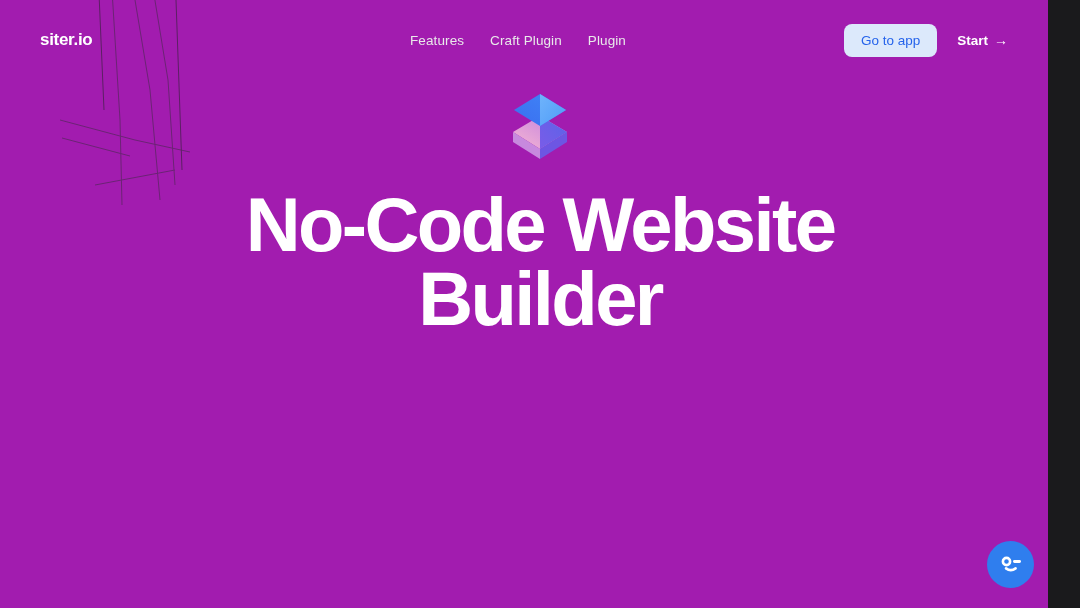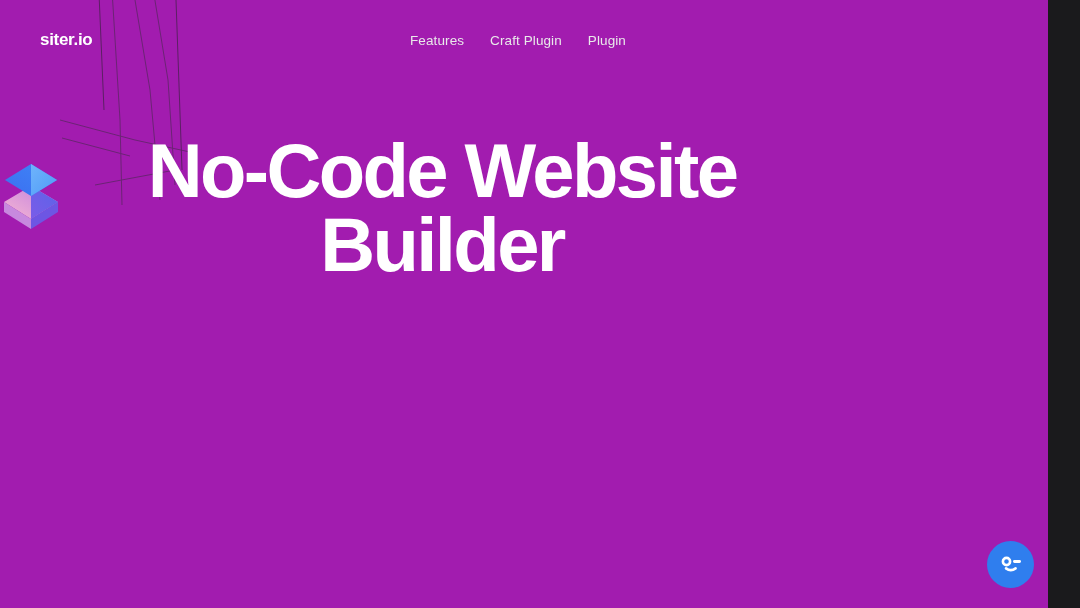--- a/index.html
+++ b/index.html
@@ -92,22 +92,23 @@
     white-space:nowrap;
     cursor:pointer;
   }
   .arrow-glyph { font-size:14px; line-height:1; display:inline-block; }
 
   
   .hero {
     position:absolute;
     top:0; left:0;
     width:1080px;
-    padding-top:112px;
-    display:flex;
+    padding-top:88px;
+    display:flex;
+    flex-direction:column;
     align-items:center;
   }
   .hero-logo { width:62px; height:78px; display:block; }
 
   .hero-title {
     margin-top:22px;
     width:760px;
     text-align:center;
     font-size:76px;
     line-height:74px;
@@ -164,20 +165,27 @@
 
   <nav class="nav">
     <div class="logo">siter.io</div>
 
     <div class="nav-links">
       <a class="nav-link" href="#">Features</a>
       <a class="nav-link" href="#">Craft Plugin</a>
       <a class="nav-link" href="#">Plugin</a>
     </div>
 
+    <div class="nav-right">
+      <button class="btn-goto">Go to app</button>
+      <a class="btn-start" href="#">
+        <span>Start</span>
+        <span class="arrow-glyph">→</span>
+      </a>
+    </div>
   </nav>
 
   <section class="hero">
 
     <svg class="hero-logo" viewBox="0 0 62 78" fill="none" aria-hidden="true">
       <defs>
         <linearGradient id="gBotL" x1="0" y1="1" x2="1" y2="0">
           <stop offset="0" stop-color="#f6b7d2"></stop>
           <stop offset="1" stop-color="#c07ce0"></stop>
         </linearGradient>

